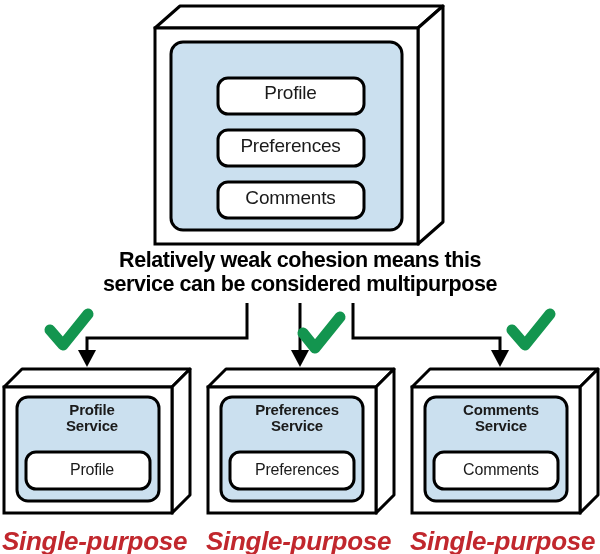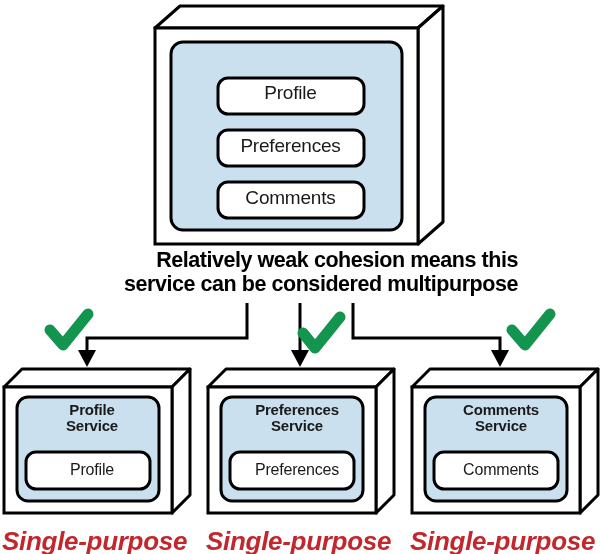--- a/index.html
+++ b/index.html
@@ -44,21 +44,21 @@
     font-size: 19px;
     color: #1a1a1a;
   }
   #top-chip-profile   { left: 213px; top: 83px;  width: 155px; }
   #top-chip-prefs     { left: 213px; top: 136px; width: 155px; }
   #top-chip-comments  { left: 213px; top: 188px; width: 155px; }
 
   #caption {
     position: absolute;
     left: 82px; top: 248px; width: 436px;
-    text-align: right;
+    text-align: center;
     font-family: "Liberation Sans", sans-serif;
     font-weight: bold;
     font-size: 21.5px;
     line-height: 1.12;
     color: #000000;
     letter-spacing: -0.45px;
   }
 
   .svc-title {
     font-size: 15px;

